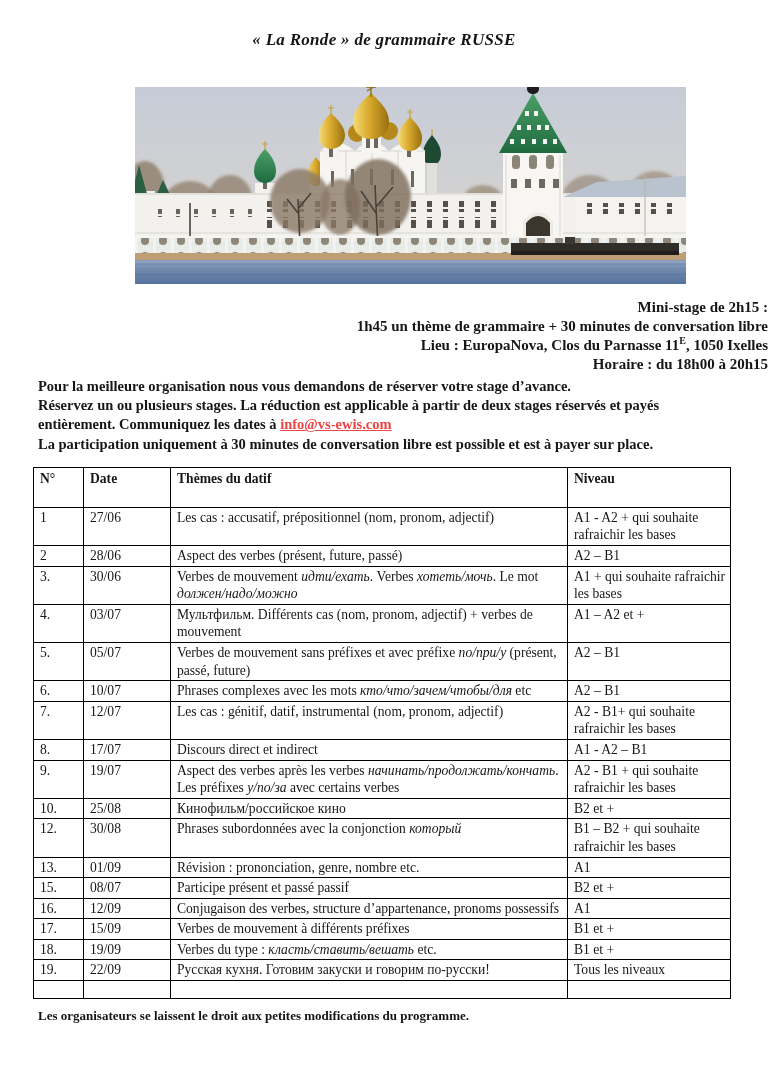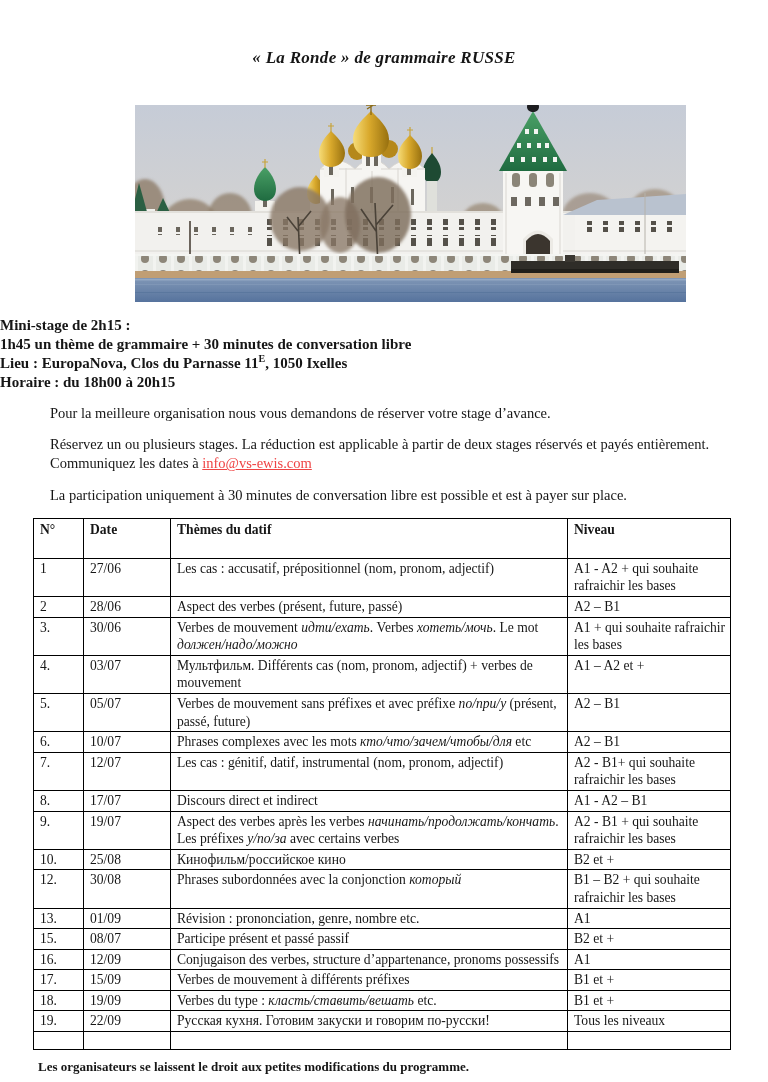--- a/index.html
+++ b/index.html
@@ -3,29 +3,29 @@
 <meta charset="utf-8">
 <style>
   html,body{margin:0;padding:0;}
   body{
     width:768px;height:1082px;background:#ffffff;
     font-family:"Liberation Serif","DejaVu Serif",serif;
     color:#161616;position:relative;overflow:hidden;
   }
   .page{position:relative;width:768px;height:1082px;}
   .doc-title{
-    margin:0;padding-top:48px;text-align:center;
+    margin:0;padding-top:30px;text-align:center;
     font-size:17px;font-weight:bold;font-style:italic;letter-spacing:.3px;
   }
   .photo-wrap{margin:37px 0 0 135px;width:551px;height:197px;line-height:0;}
   .photo-wrap svg{display:block;}
-  .info-block{margin-top:14px;text-align:left;font-weight:bold;font-size:15px;line-height:19px;}
+  .info-block{margin-top:14px;text-align:right;font-weight:bold;font-size:15px;line-height:19px;}
   .info-block sup{font-size:10px;line-height:0;}
   .paragraphs{margin:3px 34px 0 38px;font-size:14.5px;line-height:19.2px;}
-  .paragraphs p{margin:12px;}
+  .paragraphs p{margin:0;font-weight:bold;}
   a.email{color:#ef4444;text-decoration:underline;cursor:pointer;}
   table.schedule{
     margin:13px 0 0 33px;border-collapse:collapse;table-layout:fixed;width:697px;
     font-size:13.6px;line-height:17.6px;
   }
   table.schedule th,table.schedule td{
     border:1px solid #000;vertical-align:top;text-align:left;
     padding:1px 4px 1px 6px;overflow:hidden;
   }
   table.schedule th{font-weight:bold;height:36px;padding-top:2px;}

